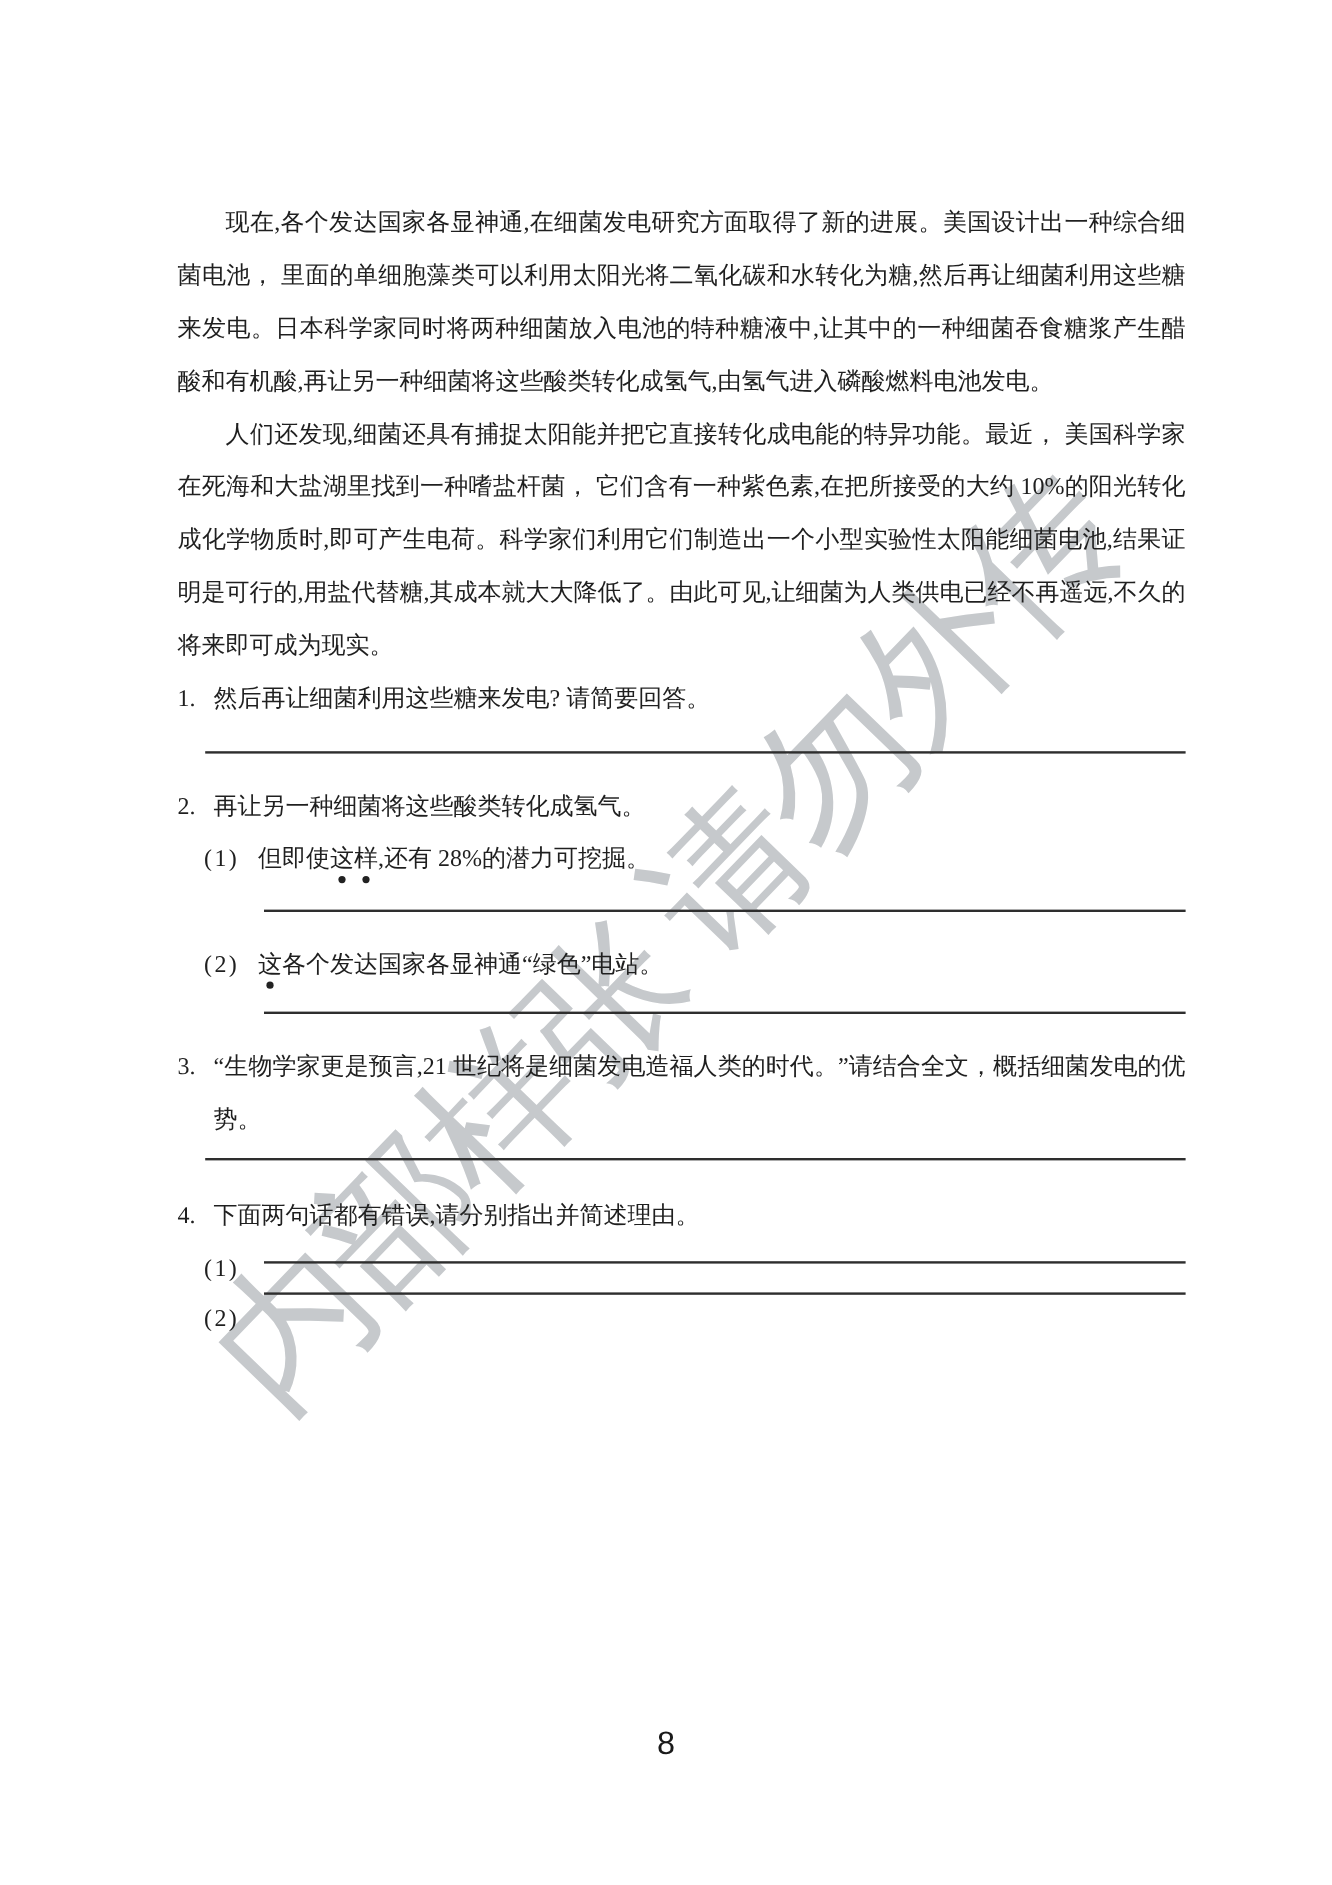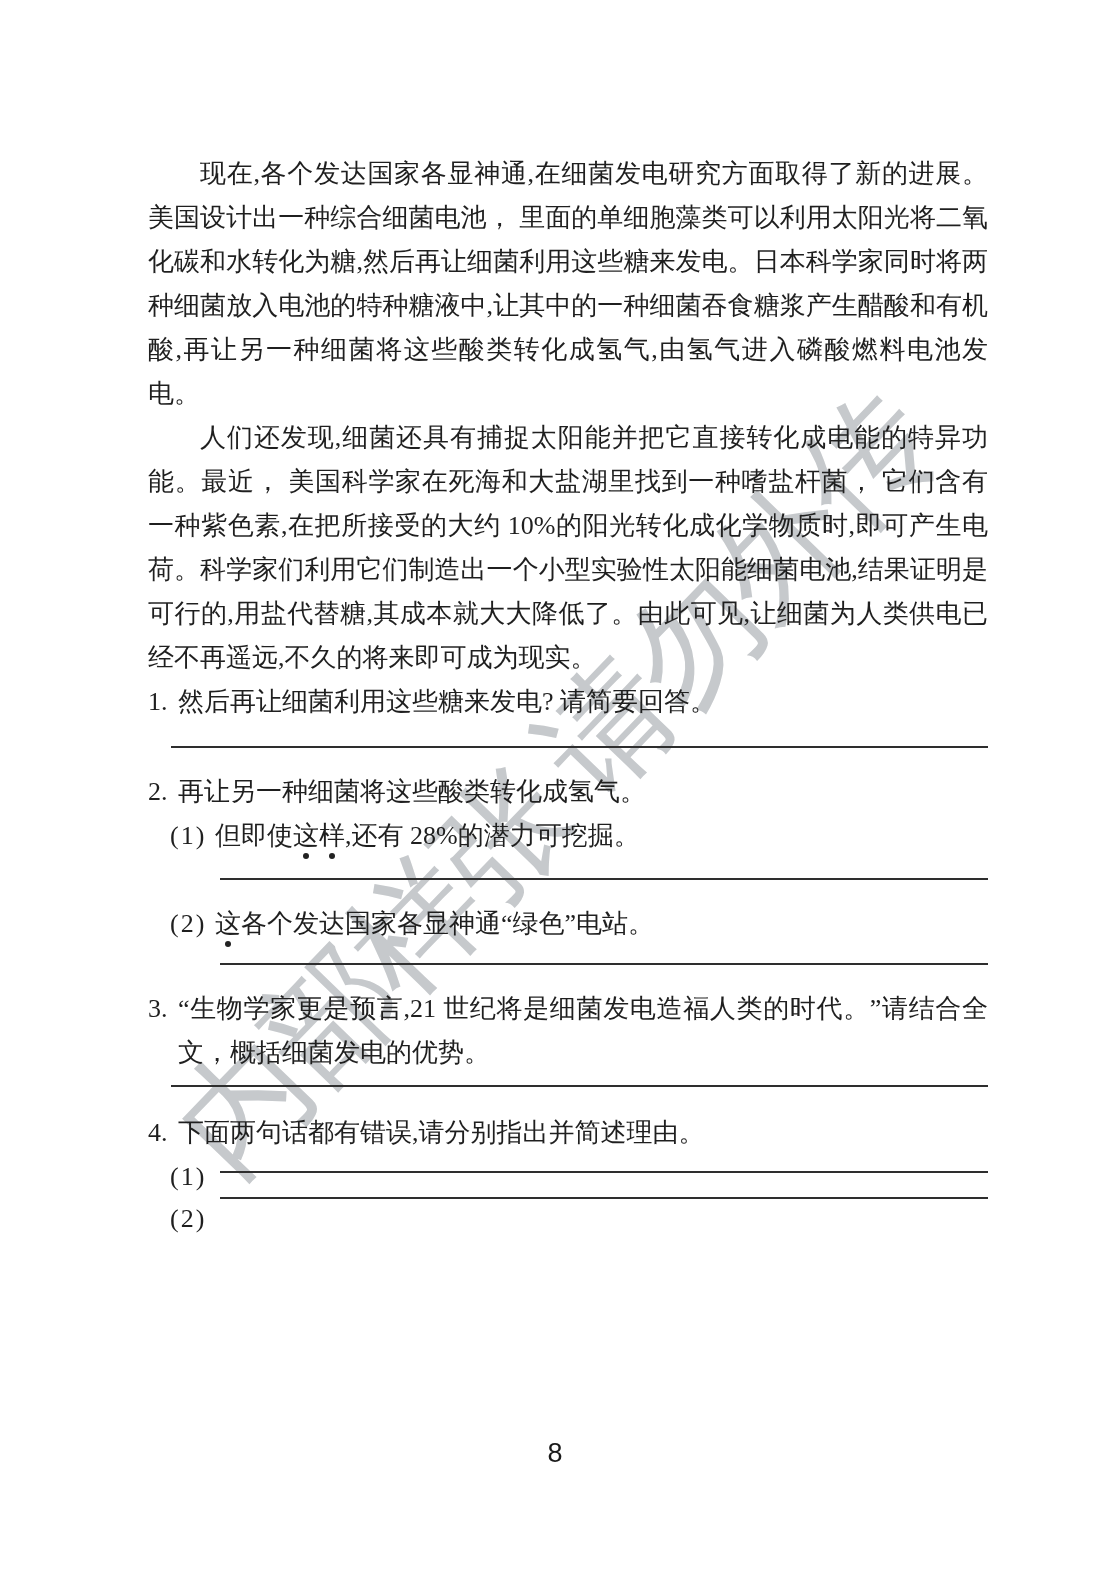--- a/index.html
+++ b/index.html
@@ -21,23 +21,23 @@
     transform-origin: center center;
     font-size: 128px;
     letter-spacing: -4px;
     white-space: nowrap;
     color: #c6c9cc;
     z-index: 0;
     user-select: none;
   }
   .content {
     position: absolute;
-    left: 148px; top: 152px;
+    left: 148px; top: 164px;
     width: 840px;
-    font-size: 26px;
+    font-size: 20px;
     line-height: 44px;
     color: #1f1f1f;
     text-align: justify;
     z-index: 1;
   }
   .para { margin: 0; text-indent: 2em; }
   .q { position: relative; padding-left: 30px; margin: 0; }
   .q-num { position: absolute; left: 0; top: 0; }
   .sub { position: relative; padding-left: 67px; margin: 0; }
   .sub-label { position: absolute; left: 22px; top: 0; letter-spacing: 2px; }

